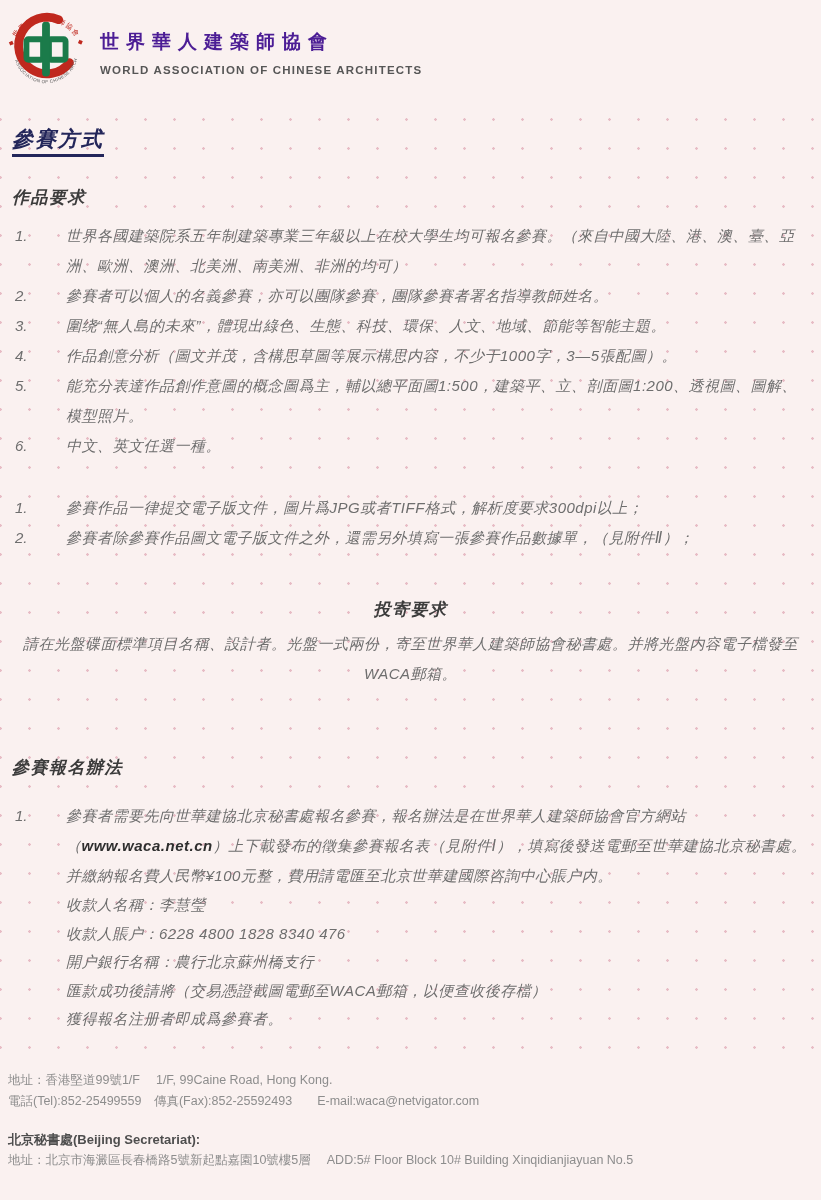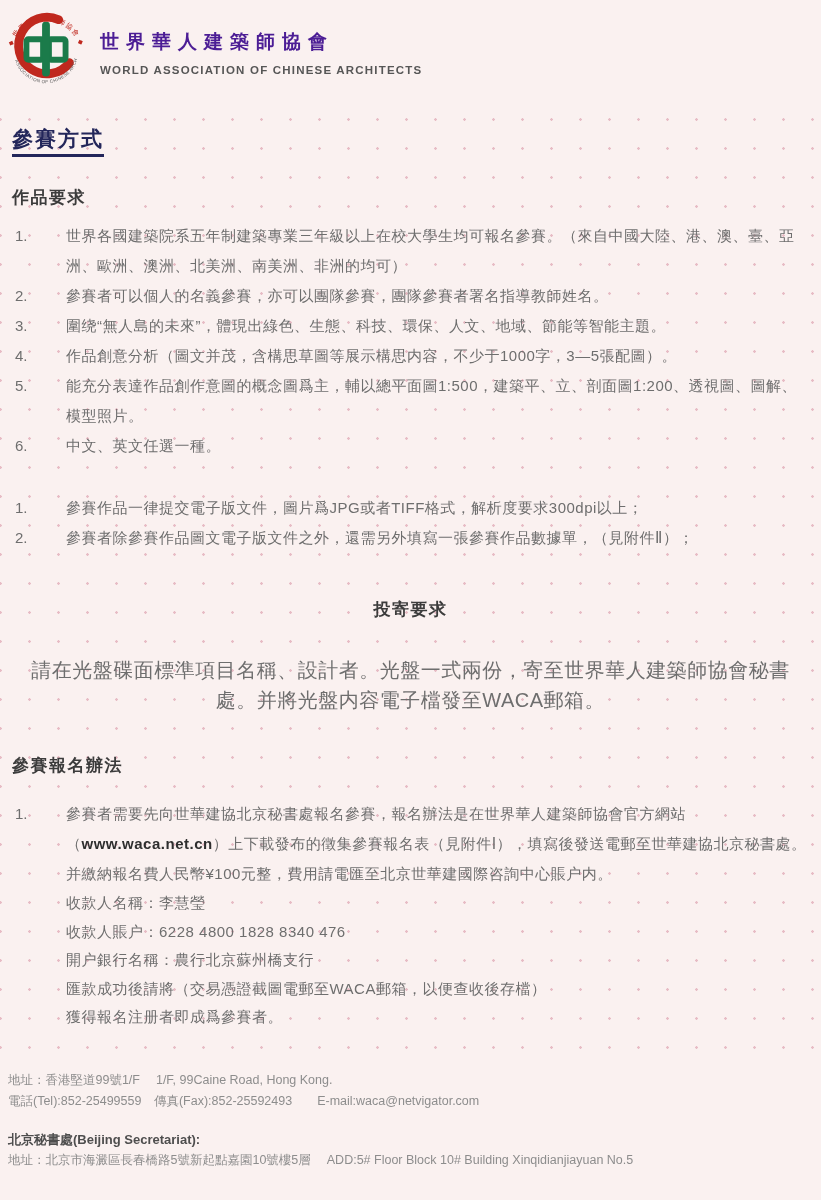--- a/index.html
+++ b/index.html
@@ -25,42 +25,43 @@
     font-weight:bold;margin-top:7px;
   }
   
   .main{
     position:relative;box-sizing:border-box;
     min-height:958px;
     padding:24px 12px 0 12px;
     background-image:radial-gradient(circle,#e7bcc5 1.1px,rgba(0,0,0,0) 1.5px);
     background-size:29px 29px;
     background-position:15px 9px;
+    font-style:italic;
   }
   .page-title{
     display:inline-block;
     font-size:21px;font-weight:bold;color:#23265a;
     letter-spacing:2px;line-height:26px;
     border-bottom:3px solid #23265a;padding-bottom:2px;
     margin:6px 0 0 0;
   }
   .sec-heading{
     font-size:17px;font-weight:bold;color:#3c3c3c;
     letter-spacing:1.5px;margin:0;line-height:22px;
   }
   .sec-work{margin-top:30px;}
   .items{margin-top:12px;}
   .item{display:flex;font-size:15px;line-height:30px;}
   .item .num{flex:0 0 54px;width:54px;padding-left:3px;box-sizing:border-box;}
   .item .txt{flex:1;letter-spacing:0.5px;}
   .sec-format{margin-top:32px;}
   .sec-format .items{margin-top:18px;}
   .sec-submit{margin-top:46px;text-align:center;}
-  .submit-par{margin:34px 0 0 0;font-size:20px;line-height:30px;letter-spacing:0.5px;}
-  .sec-reg{margin-top:40px;}
+  .submit-par{margin:8px 0 0 0;font-size:15px;line-height:30px;letter-spacing:0.5px;}
+  .sec-reg{margin-top:68px;}
   .sec-reg .items{margin-top:22px;}
   .site{font-weight:bold;color:#2e2e2e;}
   .details{margin-left:54px;font-size:15px;line-height:28.5px;letter-spacing:0.5px;}
   
   .footer{padding:16px 8px 0 8px;font-size:12.5px;color:#8d8d8d;line-height:21px;}
   .f-heading{font-weight:bold;color:#4e4e4e;font-size:13px;line-height:20px;}
   .f-block-bj{margin-top:18px;}
 </style>
 </head>
 <body>

